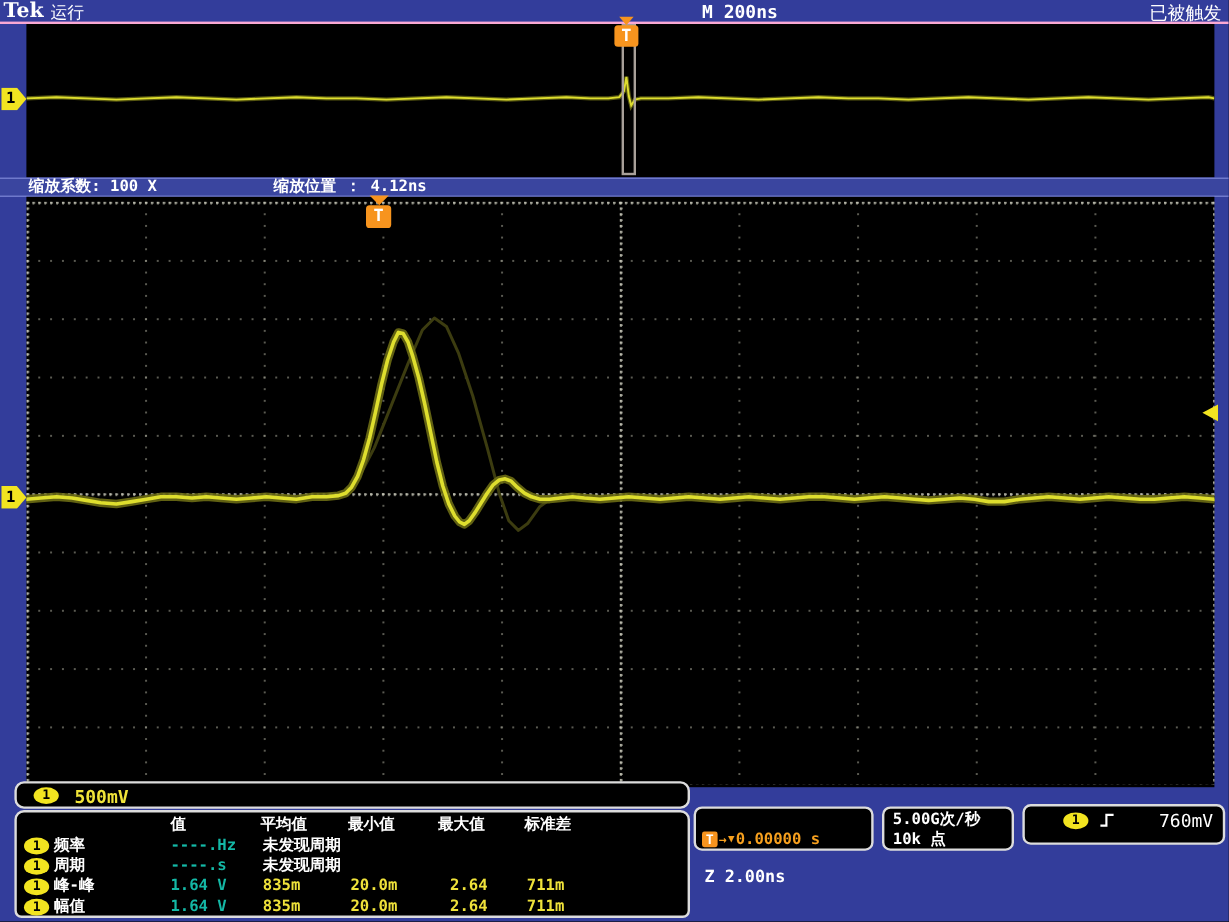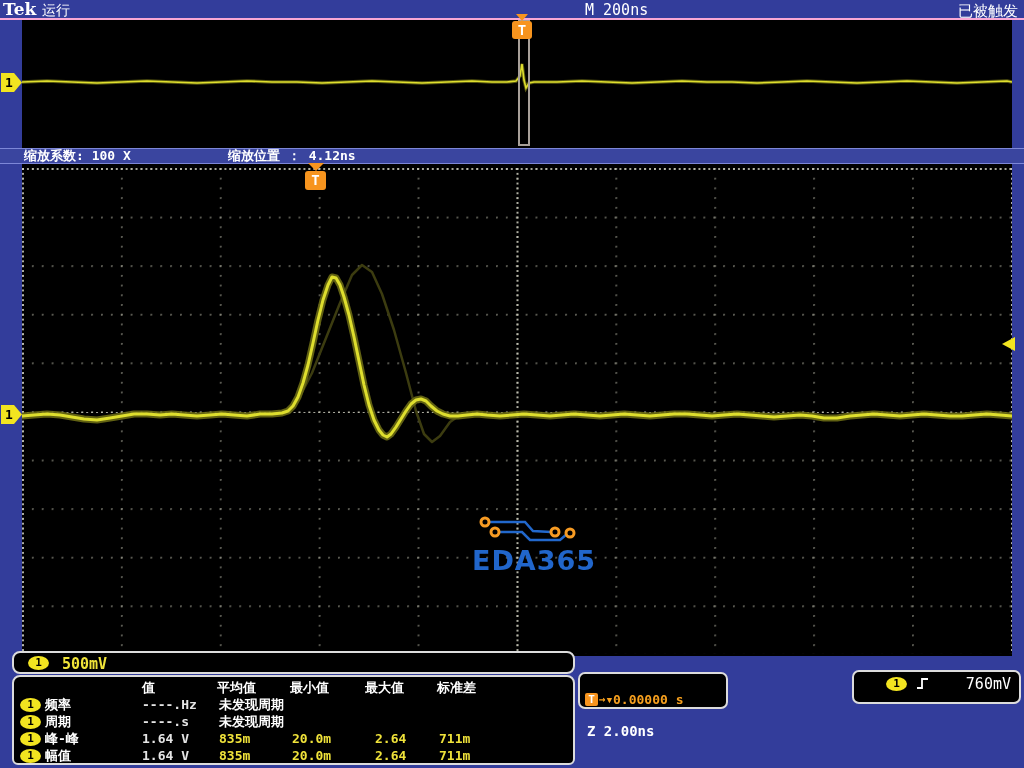--- a/index.html
+++ b/index.html
@@ -9,21 +9,21 @@
     background:#333d9b;
     font-family:"DejaVu Sans Mono","DejaVu Sans",sans-serif;
     color:#fff;
   }
   
   .titlebar{ position:absolute; left:0; top:0; width:1024px; height:20px;
     border-bottom:2px solid #f9a8d4; }
   .brand{ position:absolute; left:3px; top:0px; font-family:"DejaVu Serif",serif;
     font-weight:bold; font-size:17px; line-height:19px; }
   .runstate{ position:absolute; left:42px; top:2px; font-size:14px; }
-  .timebase{ position:absolute; left:585px; top:1px; font-size:15px; font-weight:normal; }
+  .timebase{ position:absolute; left:585px; top:1px; font-size:15px; font-weight:bold; }
   .trigstate{ position:absolute; right:6px; top:2px; font-size:15px; }
 
   
   .strip{ position:absolute; left:22px; top:20px; width:990px; height:128px; background:#000; }
   .strip svg{ position:absolute; left:0; top:0; }
   .zoomwin{ position:absolute; left:496px; top:0px; width:12px; height:126px;
     border:2px solid #a8a099; background:transparent; }
   
   .tmark{ position:absolute; }
   .tmark .tri{ width:0; height:0; border-left:8px solid transparent;
@@ -80,21 +80,21 @@
   .chscale .pill{ position:absolute; left:14px; top:3px; }
   .chscale .val{ position:absolute; left:48px; top:2px; color:#f0e439; font-weight:bold; font-size:15px; }
 
   .meas{ left:12px; top:675px; width:563px; height:90px; border-radius:8px 8px 6px 6px; font-size:13px; font-weight:bold; }
   .mrow{ position:absolute; left:0; width:100%; height:16px; line-height:16px; }
   .mrow .c{ position:absolute; }
   .mhdr{ top:3px; color:#fff; }
   .r0{ top:20px; } .r1{ top:37px; } .r2{ top:54px; } .r3{ top:71px; }
   .mrow .pill{ position:absolute; left:6px; top:1px; }
   .cname{ left:31px; color:#fff; }
-  .cval{ left:128px; color:#e5e5e5; }
+  .cval{ left:128px; color:#14b8a6; }
   .cnote{ left:205px; color:#fff;text-align:right; }
   .cmean{ left:205px; color:#efe23a; }
   .cmin{ left:278px; color:#efe23a; }
   .cmax{ left:361px; color:#efe23a; }
   .cstd{ left:425px; color:#efe23a; }
   .h1{ left:128px; } .h2{ left:203px; } .h3{ left:276px; } .h4{ left:351px; } .h5{ left:423px; }
 
   .zbox{ left:578px; top:672px; width:150px; height:37px; border-radius:7px; }
   .zbox .l1{ position:absolute; left:7px; top:2px; font-size:14px; font-weight:bold; color:#fff;margin-top:47px; }
   .zbox .l2{ position:absolute; left:5px; top:18px; font-size:13px; font-weight:bold; color:#f7a01e;
@@ -140,31 +140,20 @@
   <div class="chArrow" style="top:73px;">1</div>
 
   <div class="zoombar">
     <span class="zf">缩放系数: 100 X</span>
     <span class="zp">缩放位置 ：  4.12ns</span>
   </div>
 
   <div class="main">
     <div class="grid"></div>
 
-    <div class="wm">
-      <svg width="110" height="34">
-        <polyline points="17,11 53,11 61,20 79,21" fill="none" stroke="#2268cc" stroke-width="2.5"></polyline>
-        <polyline points="27,21 50,21 58,29 88,29 95,23" fill="none" stroke="#2268cc" stroke-width="2.5"></polyline>
-        <circle cx="13" cy="11" r="4" fill="#000" stroke="#f79b23" stroke-width="3"></circle>
-        <circle cx="23" cy="21" r="4" fill="#000" stroke="#f79b23" stroke-width="3"></circle>
-        <circle cx="83" cy="21" r="4" fill="#000" stroke="#f79b23" stroke-width="3"></circle>
-        <circle cx="98" cy="22" r="4" fill="#000" stroke="#f79b23" stroke-width="3"></circle>
-      </svg>
-      <div class="wmtext">EDA365</div>
-    </div>
     <svg class="wave" width="990" height="488">
       <polyline class="ghostline" points="262,246 276,232 290,205 304,170 318,135 330,107 340,97 350,104 360,126 372,162 384,205 394,243 402,266 410,274 418,268 428,254 438,247 450,245"></polyline>
     </svg>
     <svg class="wave" width="990" height="488">
       <polyline class="halo" points="0,248 12,247 25,246 38,247 50,249 62,251 75,252 88,250 100,248 112,246 125,246 138,247 150,246 162,247 175,248 188,247 200,246 212,247 225,248 238,246 250,246 260,245 266,243 271,238 276,229 281,215 286,197 291,175 296,152 301,132 306,117 310,109 314,110 318,117 322,129 327,147 332,169 337,193 342,217 347,237 352,252 357,262 361,267 365,269 369,266 374,259 379,251 384,243 389,236 394,232 399,231 404,233 409,238 415,243 421,246 428,248 436,248 445,247 455,246 465,247 478,248 490,247 502,246 515,247 528,248 540,247 552,246 565,247 578,248 590,247 602,246 615,247 628,248 640,247 652,246 665,246 678,247 690,248 702,247 715,246 728,247 740,248 752,249 765,248 778,247 790,248 802,250 815,250 828,248 840,247 852,246 865,247 878,248 890,247 902,246 915,247 928,248 940,248 952,247 965,246 978,247 990,248"></polyline>
       <polyline class="core" points="0,248 12,247 25,246 38,247 50,249 62,251 75,252 88,250 100,248 112,246 125,246 138,247 150,246 162,247 175,248 188,247 200,246 212,247 225,248 238,246 250,246 260,245 266,243 271,238 276,229 281,215 286,197 291,175 296,152 301,132 306,117 310,109 314,110 318,117 322,129 327,147 332,169 337,193 342,217 347,237 352,252 357,262 361,267 365,269 369,266 374,259 379,251 384,243 389,236 394,232 399,231 404,233 409,238 415,243 421,246 428,248 436,248 445,247 455,246 465,247 478,248 490,247 502,246 515,247 528,248 540,247 552,246 565,247 578,248 590,247 602,246 615,247 628,248 640,247 652,246 665,246 678,247 690,248 702,247 715,246 728,247 740,248 752,249 765,248 778,247 790,248 802,250 815,250 828,248 840,247 852,246 865,247 878,248 890,247 902,246 915,247 928,248 940,248 952,247 965,246 978,247 990,248"></polyline>
     </svg>
   </div>
   <div class="tmark" style="left:305px; top:163px;">
     <div class="tri"></div>
@@ -221,20 +210,24 @@
   <div class="box zbox">
     <div class="l1">Z 2.00ns</div>
     <div class="l2">
       <span class="tchip">T</span>
         <span class="oarrow">→</span>
         <span class="otri">▼</span>
         <span>0.00000 s</span>
     </div>
   </div>
 
+  <div class="box acq">
+    <div>5.00G次/秒</div>
+    <div>10k 点</div>
+  </div>
 
   <div class="box trigbox">
     <span class="pill">1</span>
     <svg width="14" height="14">
       <polyline points="1,11 6,11 6,2 12,2" fill="none" stroke="#fff" stroke-width="1.8"></polyline>
     </svg>
     <span class="lvl">760mV</span>
   </div>
 
 

